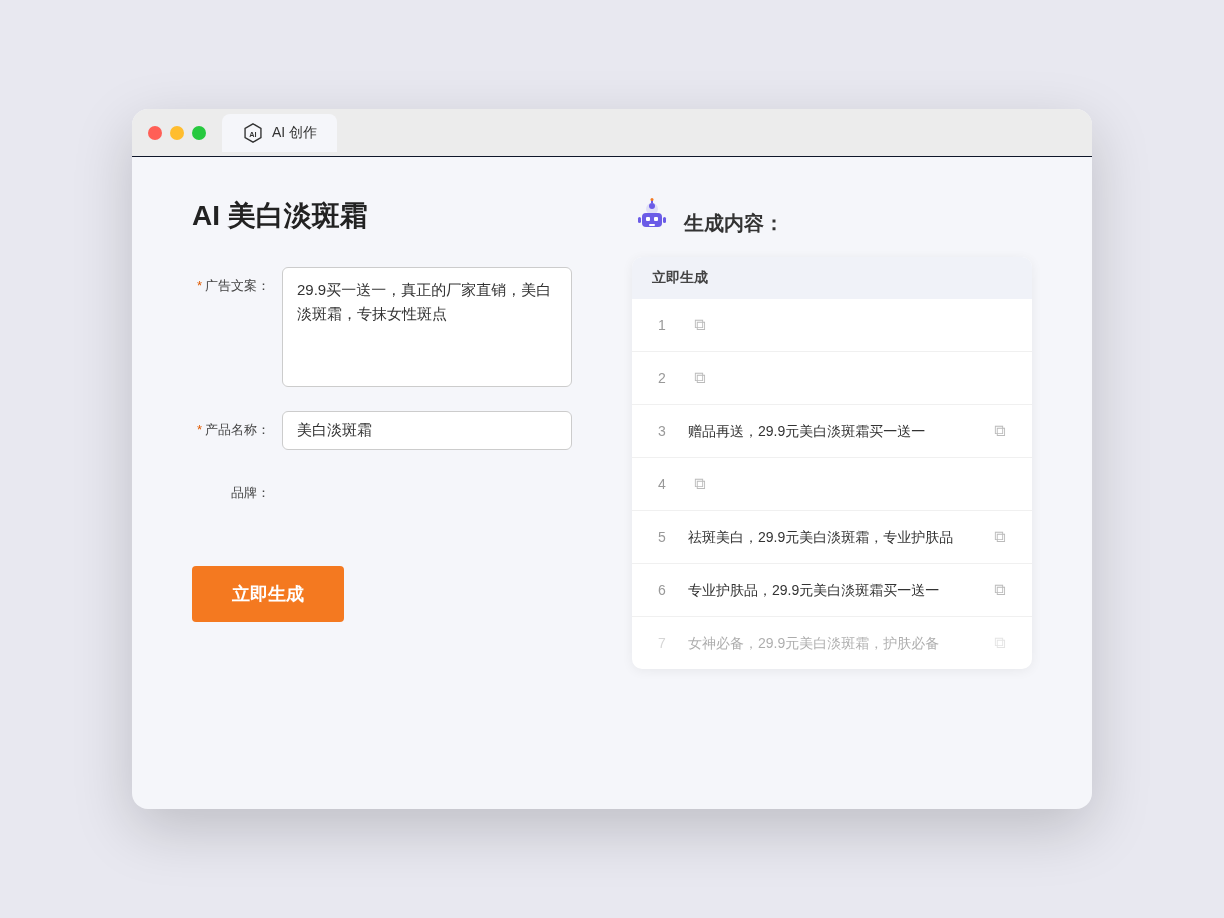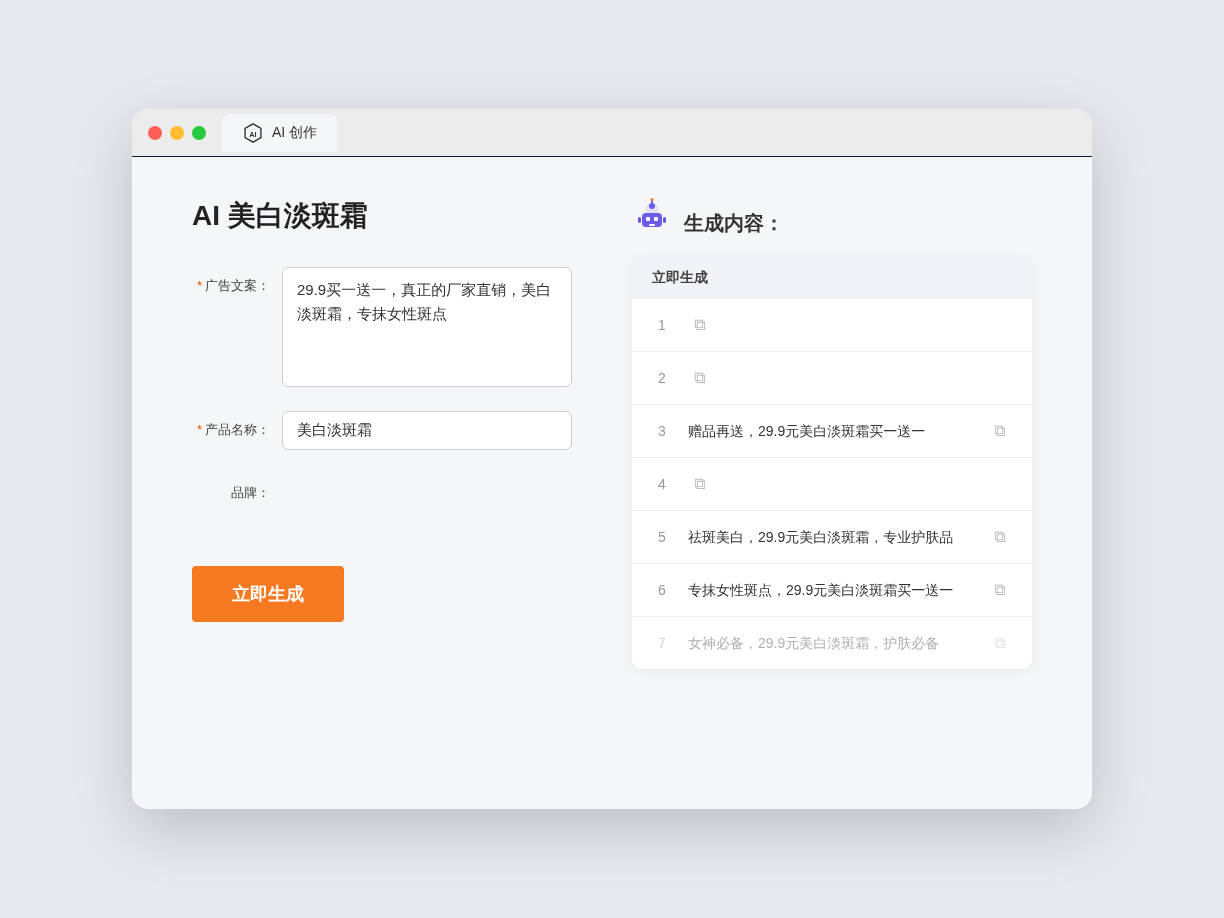--- a/index.html
+++ b/index.html
@@ -270,21 +270,21 @@
       <span class="row-number">4</span>
       <span class="copy-btn" title="复制">⧉</span>
     </div>
             <div class="result-row">
       <span class="row-number">5</span>
       <span class="row-text">祛斑美白，29.9元美白淡斑霜，专业护肤品</span>
       <span class="copy-btn" title="复制">⧉</span>
     </div>
             <div class="result-row">
       <span class="row-number">6</span>
-      <span class="row-text">专抹女性斑点，29.9元美白淡斑霜买一送一</span>
+      <span class="row-text">专业护肤品，29.9元美白淡斑霜买一送一</span>
       <span class="copy-btn" title="复制">⧉</span>
     </div>
             <div class="result-row faded">
       <span class="row-number">7</span>
       <span class="row-text">女神必备，29.9元美白淡斑霜，护肤必备</span>
       <span class="copy-btn" title="复制">⧉</span>
     </div>
           </div>
       </div>
     </div>

